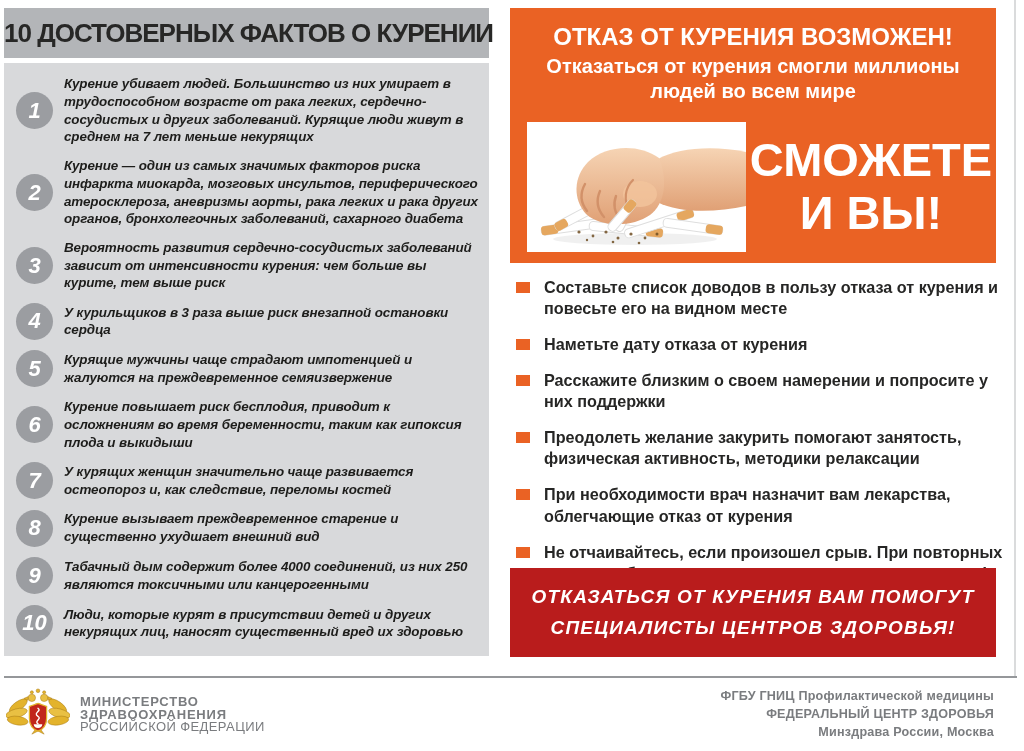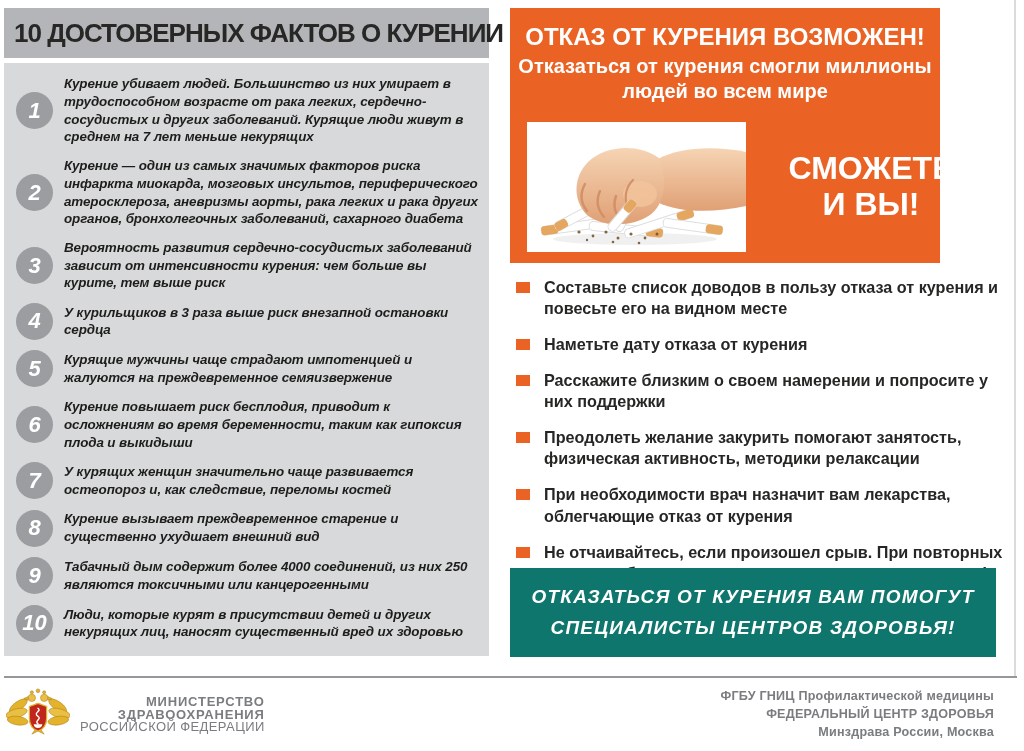--- a/index.html
+++ b/index.html
@@ -4,21 +4,20 @@
 <style>
   html,body{margin:0;padding:0;}
   body{
     width:1024px;height:751px;position:relative;background:#ffffff;
     font-family:"Liberation Sans", sans-serif;overflow:hidden;
   }
   
   .title-bar{
     position:absolute;left:4px;top:8px;width:485px;height:50px;
     background:#B3B5B8;display:flex;align-items:center;box-sizing:border-box;
-    padding-left:10px;
   }
   .title-bar .t{
     font-size:26px;font-weight:bold;color:#272726;letter-spacing:-1px;white-space:nowrap;
   }
   .facts-panel{
     position:absolute;left:4px;top:63px;width:485px;height:593px;
     background:#D8D9DB;box-sizing:border-box;
     display:flex;flex-direction:column;justify-content:space-between;
     padding:12px 8px 14px 12px;
   }
@@ -27,54 +26,54 @@
     flex:0 0 37px;width:37px;height:37px;border-radius:50%;background:#9B9DA1;
     color:#fff;font-style:italic;font-weight:bold;font-size:22px;
     display:flex;align-items:center;justify-content:center;
   }
   .fact .txt{
     font-style:italic;font-weight:bold;font-size:13.4px;line-height:1.33;
     color:#1D1D1B;letter-spacing:-0.1px;
   }
   
   .hero{
-    position:absolute;left:510px;top:8px;width:430px;height:255px;background:#EA6224;
+    position:absolute;left:510px;top:8px;width:486px;height:255px;background:#EA6224;
   }
   .hero-headline{
     margin-top:14px;text-align:center;color:#fff;font-weight:bold;font-size:24px;line-height:1.25;
   }
   .hero-sub{
     margin:2px auto 2px;max-width:430px;text-align:center;color:#fff;font-weight:bold;
     font-size:20px;line-height:1.25;
   }
   .photo{
     position:absolute;left:17px;top:114px;width:219px;height:130px;background:#fff;overflow:hidden;
   }
   .photo svg{display:block;width:100%;height:100%;}
   .slogan{
     position:absolute;left:236px;top:114px;width:250px;height:130px;
     display:flex;flex-direction:column;align-items:center;justify-content:center;
-    color:#fff;font-weight:bold;font-size:32px;line-height:1.12;
+    color:#fff;font-weight:bold;font-size:47px;line-height:1.12;
   }
   .tips{
     position:absolute;left:510px;top:277px;width:494px;
     display:flex;flex-direction:column;gap:15px;
   }
   .tip{position:relative;padding-left:34px;font-weight:bold;font-size:16.2px;line-height:1.3;color:#262625;}
   .tip .bullet{position:absolute;left:6px;top:5px;width:14px;height:11px;background:#EA6224;}
   .help-banner{
-    position:absolute;left:510px;top:568px;width:486px;height:89px;background:#0f766e;
+    position:absolute;left:510px;top:568px;width:486px;height:89px;background:#b91c1c;
     display:flex;flex-direction:column;align-items:center;justify-content:center;
     color:#fff;font-weight:bold;font-style:italic;font-size:19px;letter-spacing:1.2px;
     line-height:1.6;text-align:center;
   }
   
   .divider{position:absolute;left:4px;top:676px;width:1013px;height:2px;background:#95979A;}
   .emblem{position:absolute;left:6px;top:676px;width:64px;height:72px;}
-  .ministry{position:absolute;left:80px;top:696px;color:#7A7C7F;text-align:right;}
+  .ministry{position:absolute;left:80px;top:696px;color:#7A7C7F;}
   .ministry .m-bold{font-weight:bold;font-size:13px;letter-spacing:0.8px;line-height:12.6px;}
   .ministry .m-reg{font-size:13px;letter-spacing:0.4px;line-height:12.6px;}
   .center-info{
     position:absolute;right:30px;top:688px;text-align:right;color:#7A7C7F;
     font-weight:bold;font-size:12.6px;line-height:1.42;letter-spacing:0.2px;
   }
   .page-edge{position:absolute;left:1014px;top:0;width:2px;height:676px;background:#DADBDC;}
 </style>
 </head>
 <body>

